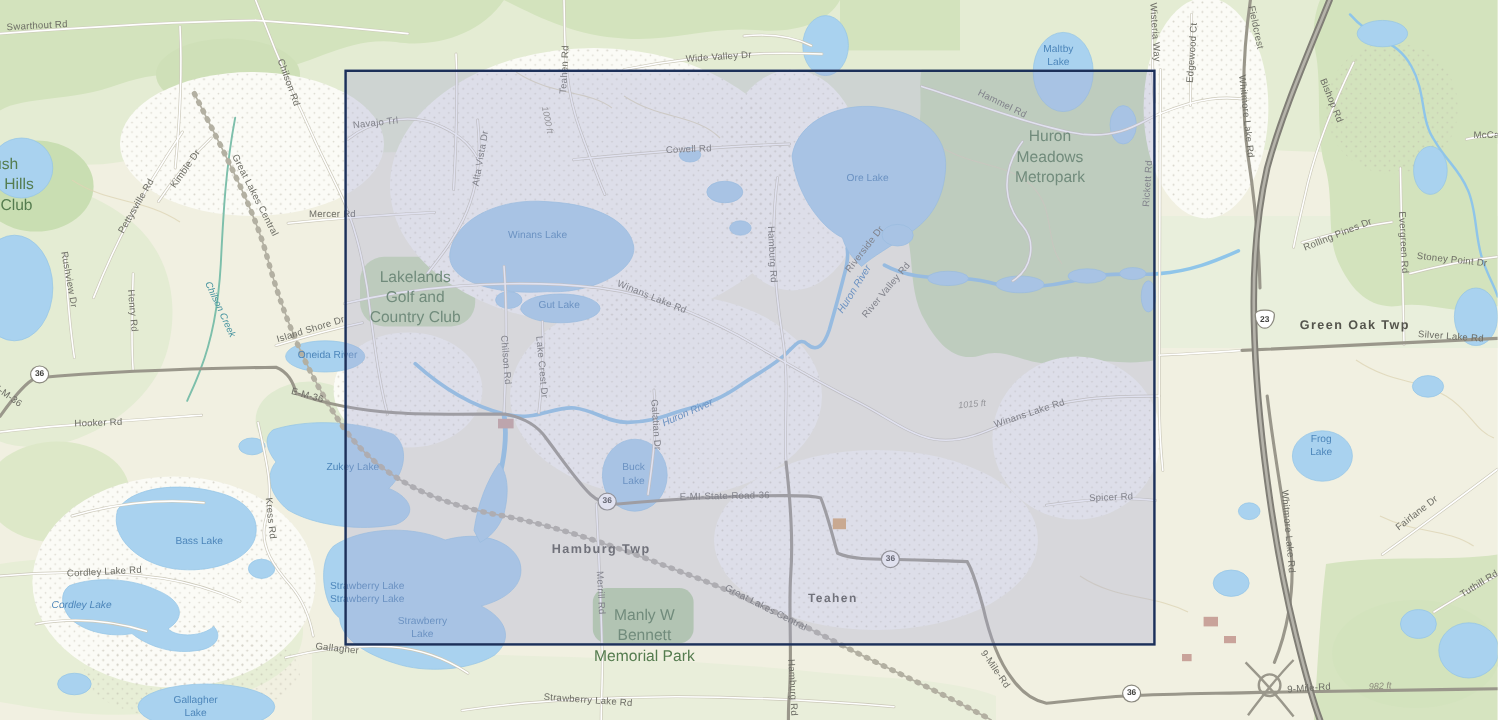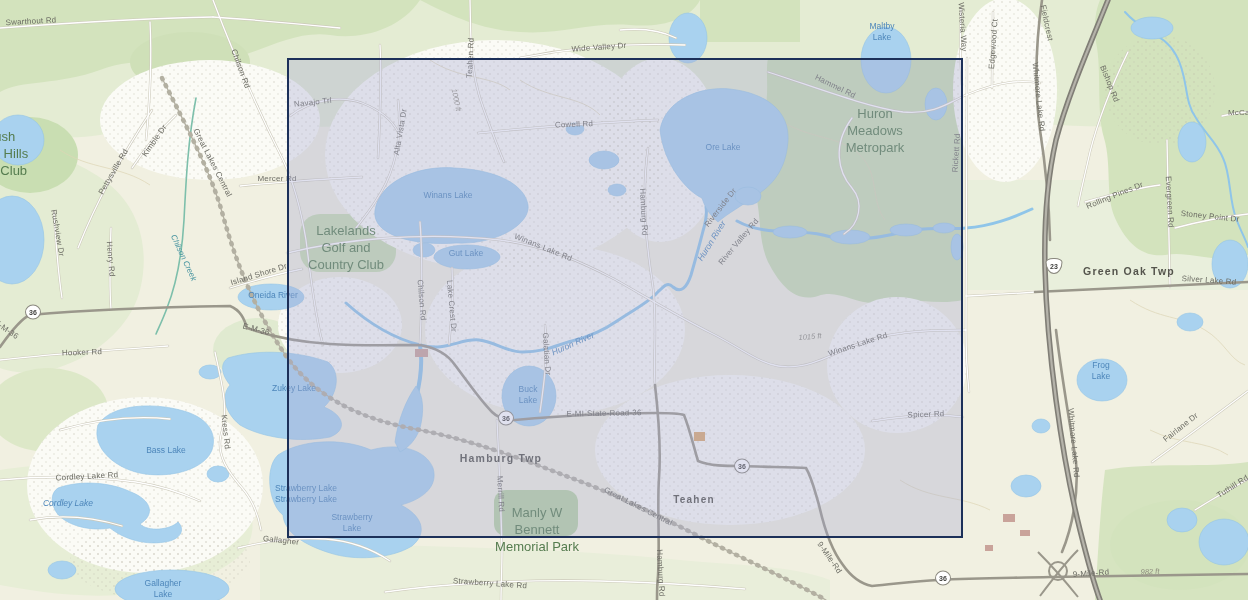--- a/index.html
+++ b/index.html
@@ -299,21 +299,21 @@
       <span class="lbl road" style="left: 451px; top: 306px; --r: 85deg;">Lake Crest Dr</span>
       <span class="lbl road" style="left: 643px; top: 212px; --r: 87deg;">Hamburg Rd</span>
       <span class="lbl road" style="left: 721px; top: 208px; --r: -52deg;">Riverside Dr</span>
       <span class="lbl river" style="left: 712px; top: 241px; --r: -58deg;">Huron River</span>
       <span class="lbl road" style="left: 739px; top: 242px; --r: -50deg;">River Valley Rd</span>
       <span class="lbl water" style="left: 723px; top: 148px; --r: 0deg;">Ore Lake</span>
       <span class="lbl road" style="left: 835px; top: 87px; --r: 26deg;">Hammel Rd</span>
       <span class="lbl park" style="left: 875px; top: 131px; --r: 0deg;">Huron
 Meadows
 Metropark</span>
-      <span class="lbl water" style="left: 882px; top: 32px; --r: 0deg;">Maltby
+      <span class="lbl water" style="left: 882px; top: 46px; --r: 0deg;">Maltby
 Lake</span>
       <span class="lbl road" style="left: 957px; top: 153px; --r: -86deg;">Rickett Rd</span>
       <span class="lbl road" style="left: 962px; top: 27px; --r: 86deg;">Wisteria Way</span>
       <span class="lbl road" style="left: 994px; top: 44px; --r: -86deg;">Edgewood Ct</span>
       <span class="lbl road" style="left: 1046px; top: 23px; --r: 78deg;">Fieldcrest</span>
       <span class="lbl road" style="left: 1038px; top: 97px; --r: 84deg;">Whitmore Lake Rd</span>
       <span class="lbl road" style="left: 1109px; top: 84px; --r: 68deg;">Bishop Rd</span>
       <span class="lbl road" style="left: 1250px; top: 113px; --r: 0deg;">McCabe Rd</span>
       <span class="lbl road" style="left: 1115px; top: 196px; --r: -22deg;">Rolling Pines Dr</span>
       <span class="lbl road" style="left: 1169px; top: 202px; --r: 87deg;">Evergreen Rd</span>

